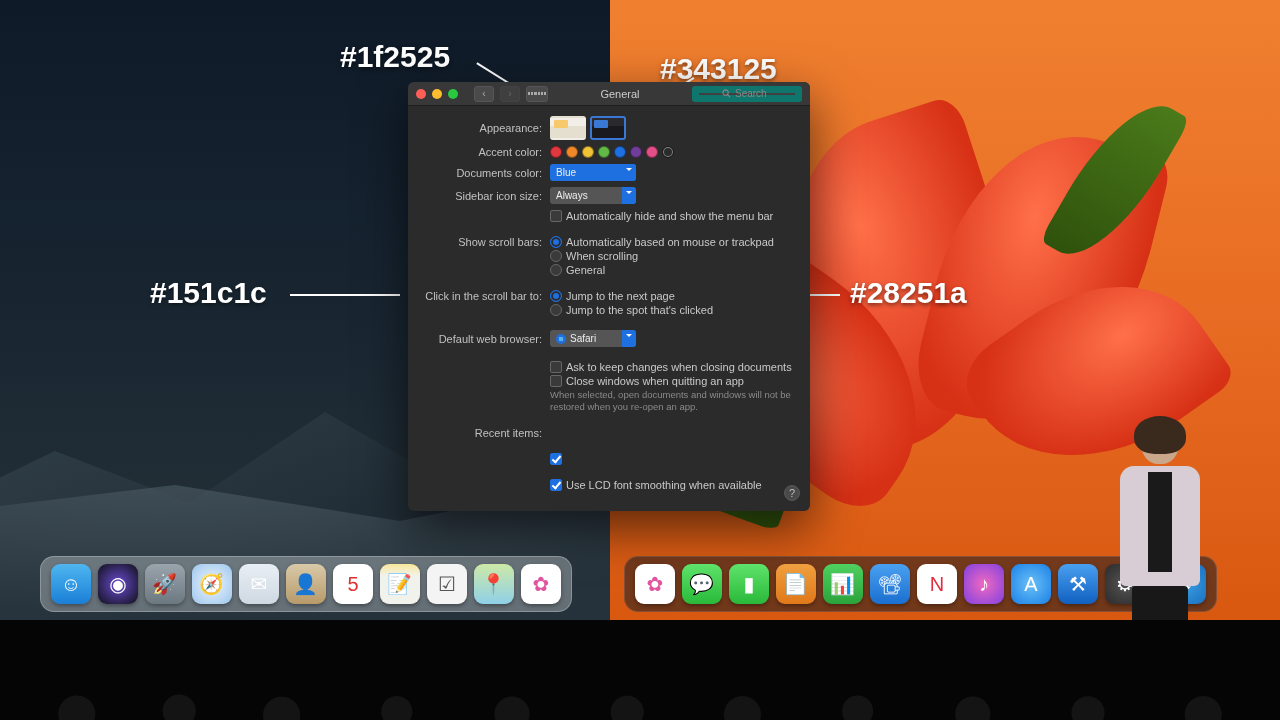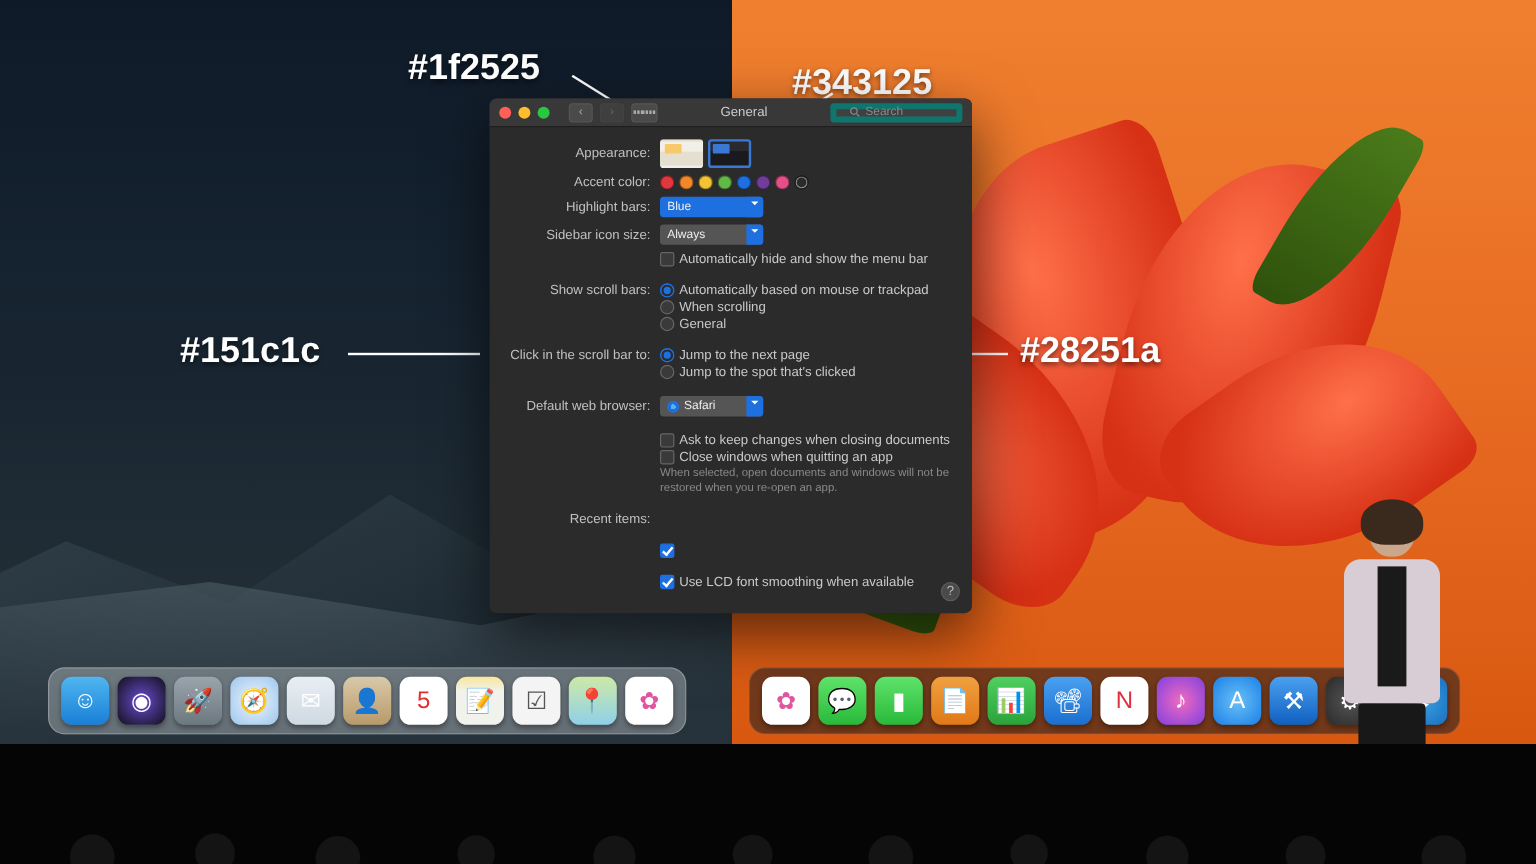--- a/index.html
+++ b/index.html
@@ -68,21 +68,21 @@
 
 
 .prefs { position:absolute; top:82px; left:408px; width:402px; background:#2b2b2b; border-radius:6px; box-shadow:0 18px 50px rgba(0,0,0,.6); color:#c9c9c9; font-size:11px; }
 .titlebar{height:24px;background:#383838;border-radius:6px 6px 0 0;display:flex;align-items:center;padding:0 8px;gap:6px;border-bottom:1px solid #1e1e1e;}
 .tl-btn{width:10px;height:10px;border-radius:50%;}
 .tl-close{background:#ff5f57;} .tl-min{background:#febc2e;} .tl-max{background:#28c840;}
 .nav-btn{width:20px;height:16px;background:#4a4a4a;border-radius:3px;display:flex;align-items:center;justify-content:center;color:#aaa;font-size:10px;border:1px solid #555;}
 .grid-btn{width:22px;height:16px;background:#4a4a4a;border-radius:3px;border:1px solid #555;display:flex;align-items:center;justify-content:center;}
 .grid-btn span{width:3px;height:3px;background:#aaa;margin:0.5px;}
 .titlebar .title{flex:1;text-align:center;color:#ccc;font-size:11px;}
-.search{width:110px;height:16px;background:#404040;border-radius:3px;border:5px solid #0f766e;display:flex;align-items:center;padding:0 11px;color:#888;font-size:10px;gap:4px;}
+.search{width:110px;height:16px;background:#404040;border-radius:3px;border:7px solid #0f766e;display:flex;align-items:center;padding:0 23px;color:#888;font-size:10px;gap:4px;}
 .search svg{width:9px;height:9px;}
 
 .body{padding:10px 14px 14px;}
 .row{display:flex;align-items:center;margin-bottom:6px;}
 .row.tight{margin-bottom:2px;}
 .lbl{width:128px;text-align:right;padding-right:8px;color:#c0c0c0;}
 .val{flex:1;display:flex;gap:4px;flex-wrap:wrap;}
 
 .thumb{width:36px;height:24px;border-radius:3px;border:2px solid transparent;}
 .thumb.sel{border-color:#3a78d6;}
@@ -173,21 +173,21 @@
             <div class="swatch" style="background: rgb(240, 136, 42);"></div>
             <div class="swatch" style="background: rgb(242, 195, 53);"></div>
             <div class="swatch" style="background: rgb(98, 186, 70);"></div>
             <div class="swatch" style="background: rgb(30, 111, 224);"></div>
             <div class="swatch" style="background: rgb(113, 61, 154);"></div>
             <div class="swatch" style="background: rgb(227, 79, 134);"></div>
             <div class="swatch ring"></div>
           </div>
         </div>
       <div class="row">
-          <div class="lbl">Highlight bars:</div>
+          <div class="lbl">Documents color:</div>
         <div class="val">
             <div class="select hl" style="width:86px">
               <span>Blue</span>
             </div>
           </div>
         </div>
       <div class="row">
           <div class="lbl">Sidebar icon size:</div>
         <div class="val">
             <div class="select" style="width:86px">

